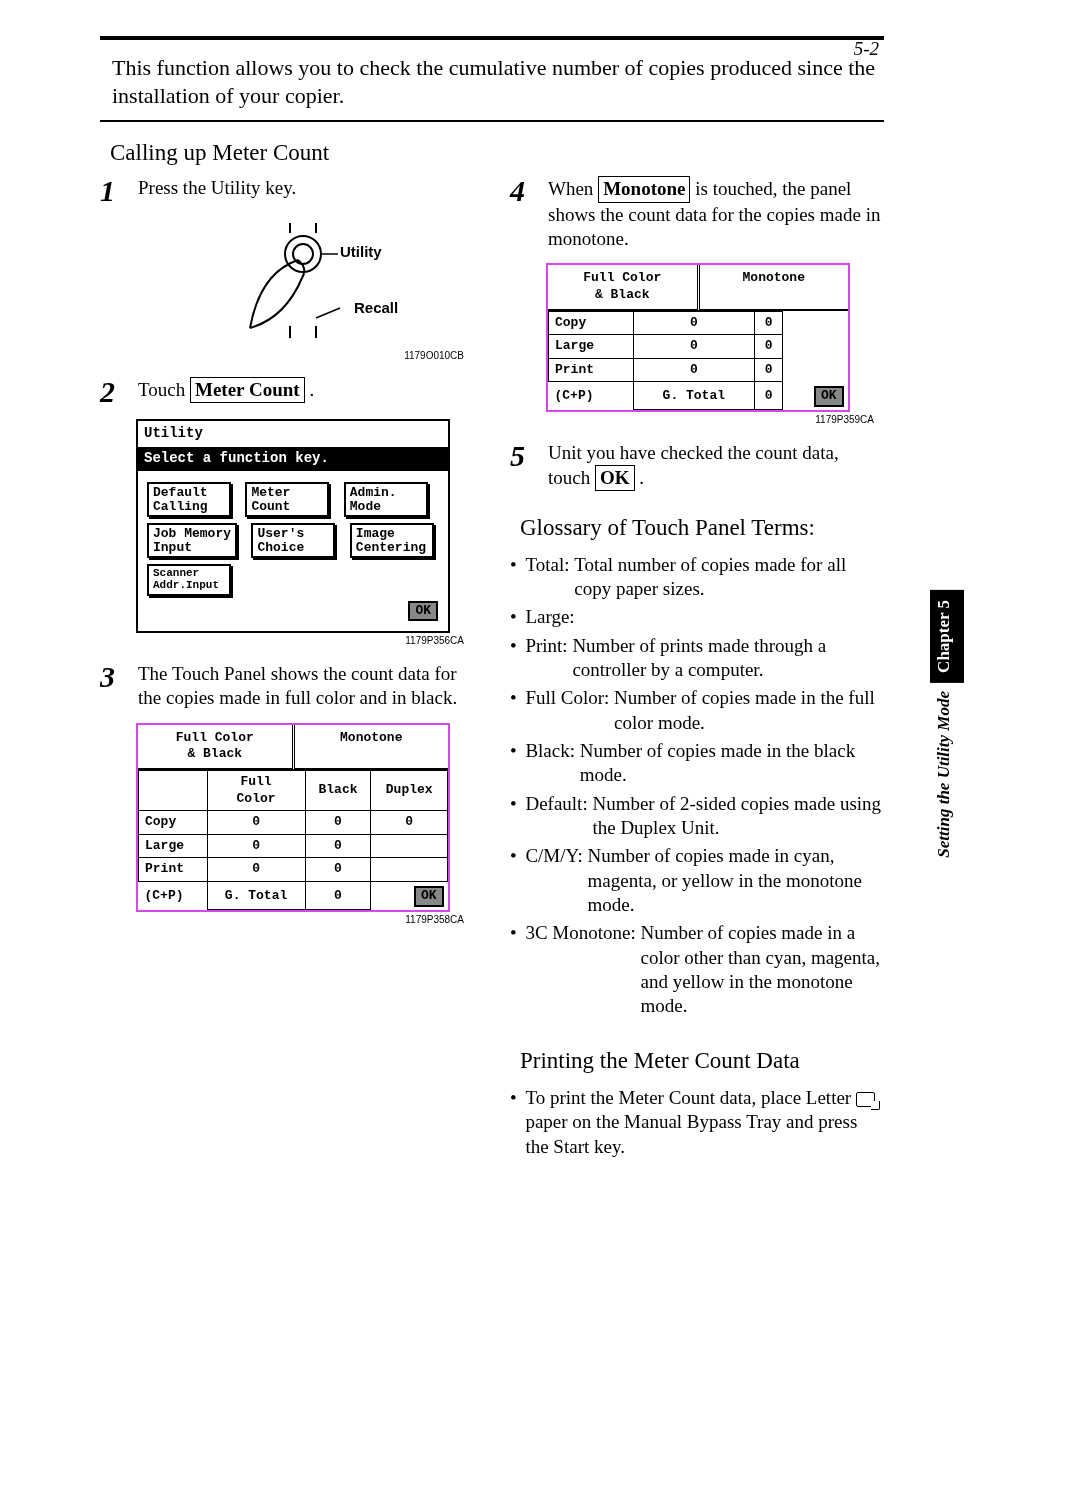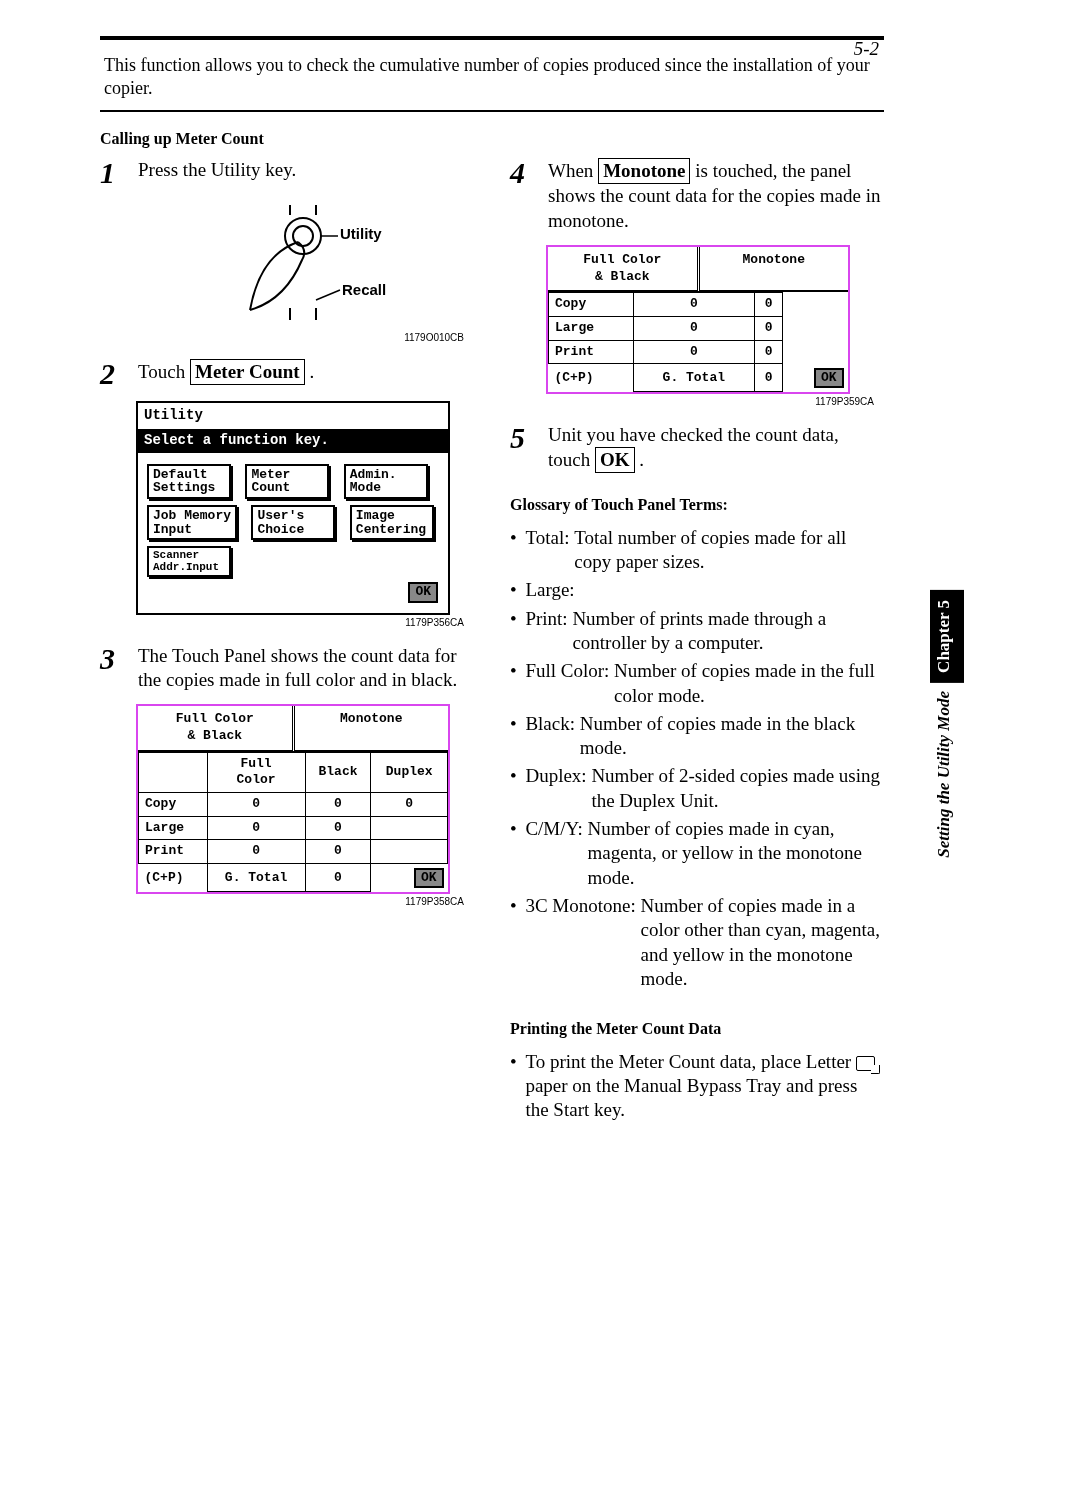--- a/index.html
+++ b/index.html
@@ -1,22 +1,22 @@
 <!DOCTYPE html>
 <html><head>
 <meta charset="utf-8">
 <style>
 html,body{margin:0;padding:0;background:#fff;font-family:"Times New Roman",Times,serif;color:#000;width:1080px}
 .page{position:relative;width:964px;height:1485px;padding:30px 80px 40px 100px;box-sizing:border-box}
 .pagenum{position:absolute;top:38px;right:85px;font-style:italic;font-size:19px}
 .sec-title{font-size:28px;font-weight:bold;margin-top:28px}
 .thickrule{border:none;border-top:4px solid #000;margin:6px 0 14px 0}
 .thinrule{border:none;border-top:2px solid #000;margin:10px 0 18px 0}
-.intro{font-size:18px;line-height:1.28;margin:0 0 4px 4px}
-.subhead{font-size:16px;font-weight:bold;margin:0 0 10px 0}
+.intro{font-size:22px;line-height:1.28;margin:0 0 4px 12px}
+.subhead{font-size:23px;font-weight:normal;margin:0 0 10px 10px}
 .cols{display:flex;gap:36px}
 .col{flex:1;font-size:19px;line-height:1.28}
 .step{display:flex;gap:14px;margin-bottom:12px}
 .step .num{font-style:italic;font-weight:bold;font-size:30px;line-height:1;font-family:"Times New Roman",Times,serif;min-width:24px}
 .step .txt{flex:1}
 .keybox{display:inline-block;border:1px solid #000;padding:0 4px;font-weight:bold;font-family:"Times New Roman",Times,serif}
 .figcode{text-align:right;font-size:10px;font-family:Arial,Helvetica,sans-serif;margin:2px 10px 14px 0}
 .panel{border:2px solid #000;font-family:"Courier New",monospace;font-size:14px;margin:8px 0 0 36px;width:310px}
 .panel .titlebar{padding:4px 6px;font-weight:bold}
 .panel .bar{background:#000;color:#fff;padding:3px 6px;font-weight:bold}
@@ -73,37 +73,37 @@
         <svg viewBox="0 0 230 130" width="230" height="130">
           <ellipse cx="113" cy="36" rx="18" ry="18" fill="none" stroke="#000" stroke-width="2"></ellipse>
           <ellipse cx="113" cy="36" rx="10" ry="10" fill="none" stroke="#000" stroke-width="2"></ellipse>
           <path d="M60 110 Q70 55 108 42" fill="none" stroke="#000" stroke-width="2"></path>
           <path d="M60 110 Q95 100 112 60 Q118 50 108 42" fill="none" stroke="#000" stroke-width="2"></path>
           <path d="M100 15 L100 5 M126 15 L126 5 M100 120 L100 108 M126 120 L126 108" stroke="#000" stroke-width="2"></path>
           <line x1="131" y1="36" x2="148" y2="36" stroke="#000" stroke-width="1.5"></line>
           <line x1="126" y1="100" x2="150" y2="90" stroke="#000" stroke-width="1.5"></line>
         </svg>
         <span class="lbl" style="left:150px;top:24px">Utility</span>
-        <span class="lbl" style="left:152px;top:80px">Recall</span>
+        <span class="lbl" style="left:164px;top:80px">Recall</span>
       </div>
       <div class="figcode">1179O010CB</div>
 
       <div class="step">
         <div class="num">2</div>
         <div class="txt">
           <span>Touch </span><span class="keybox">Meter Count</span><span> .</span>
         </div>
       </div>
 
       <div class="panel">
         <div class="titlebar">Utility</div>
         <div class="bar">Select a function key.</div>
         <div class="body">
           <span class="fbtn" style="white-space: pre-line;">Default
-Settings</span>
+Calling</span>
           <span class="fbtn" style="white-space: pre-line;">Meter
 Count</span>
           <span class="fbtn" style="white-space: pre-line;">Admin.
 Mode</span>
           <span class="fbtn" style="white-space: pre-line;">Job Memory
 Input</span>
           <span class="fbtn" style="white-space: pre-line;">User's
 Choice</span>
           <span class="fbtn" style="white-space: pre-line;">Image
 Centering</span>
@@ -218,21 +218,21 @@
         </div>
       </div>
 
       <div class="subhead" style="margin-top:22px">Glossary of Touch Panel Terms:</div>
       <ul class="gloss">
         <li><span class="b">•&nbsp;</span><span class="term">Total:</span>&nbsp;<span class="def" style="white-space:pre-line">Total number of copies made for all copy paper sizes.</span></li>
         <li><span class="b">•&nbsp;</span><span class="term">Large:</span>&nbsp;</li>
         <li><span class="b">•&nbsp;</span><span class="term">Print:</span>&nbsp;<span class="def">Number of prints made through a controller by a computer.</span></li>
         <li><span class="b">•&nbsp;</span><span class="term">Full Color:</span>&nbsp;<span class="def">Number of copies made in the full color mode.</span></li>
         <li><span class="b">•&nbsp;</span><span class="term">Black:</span>&nbsp;<span class="def">Number of copies made in the black mode.</span></li>
-        <li><span class="b">•&nbsp;</span><span class="term">Duplex:</span>&nbsp;<span class="def">Number of 2-sided copies made using the Duplex Unit.</span></li>
+        <li><span class="b">•&nbsp;</span><span class="term">Default:</span>&nbsp;<span class="def">Number of 2-sided copies made using the Duplex Unit.</span></li>
         <li><span class="b">•&nbsp;</span><span class="term">C/M/Y:</span>&nbsp;<span class="def">Number of copies made in cyan, magenta, or yellow in the monotone mode.</span></li>
         <li><span class="b">•&nbsp;</span><span class="term">3C Monotone:</span>&nbsp;<span class="def">Number of copies made in a color other than cyan, magenta, and yellow in the monotone mode.</span></li>
       </ul>
 
       <div class="subhead" style="margin-top:28px">Printing the Meter Count Data</div>
       <div class="printbul">
         <span class="b">•&nbsp;</span>
         <span>
           <span>To print the Meter Count data, place Letter </span><span class="trayicon"></span><span> paper on the Manual Bypass Tray and press the Start key.</span>
         </span>

